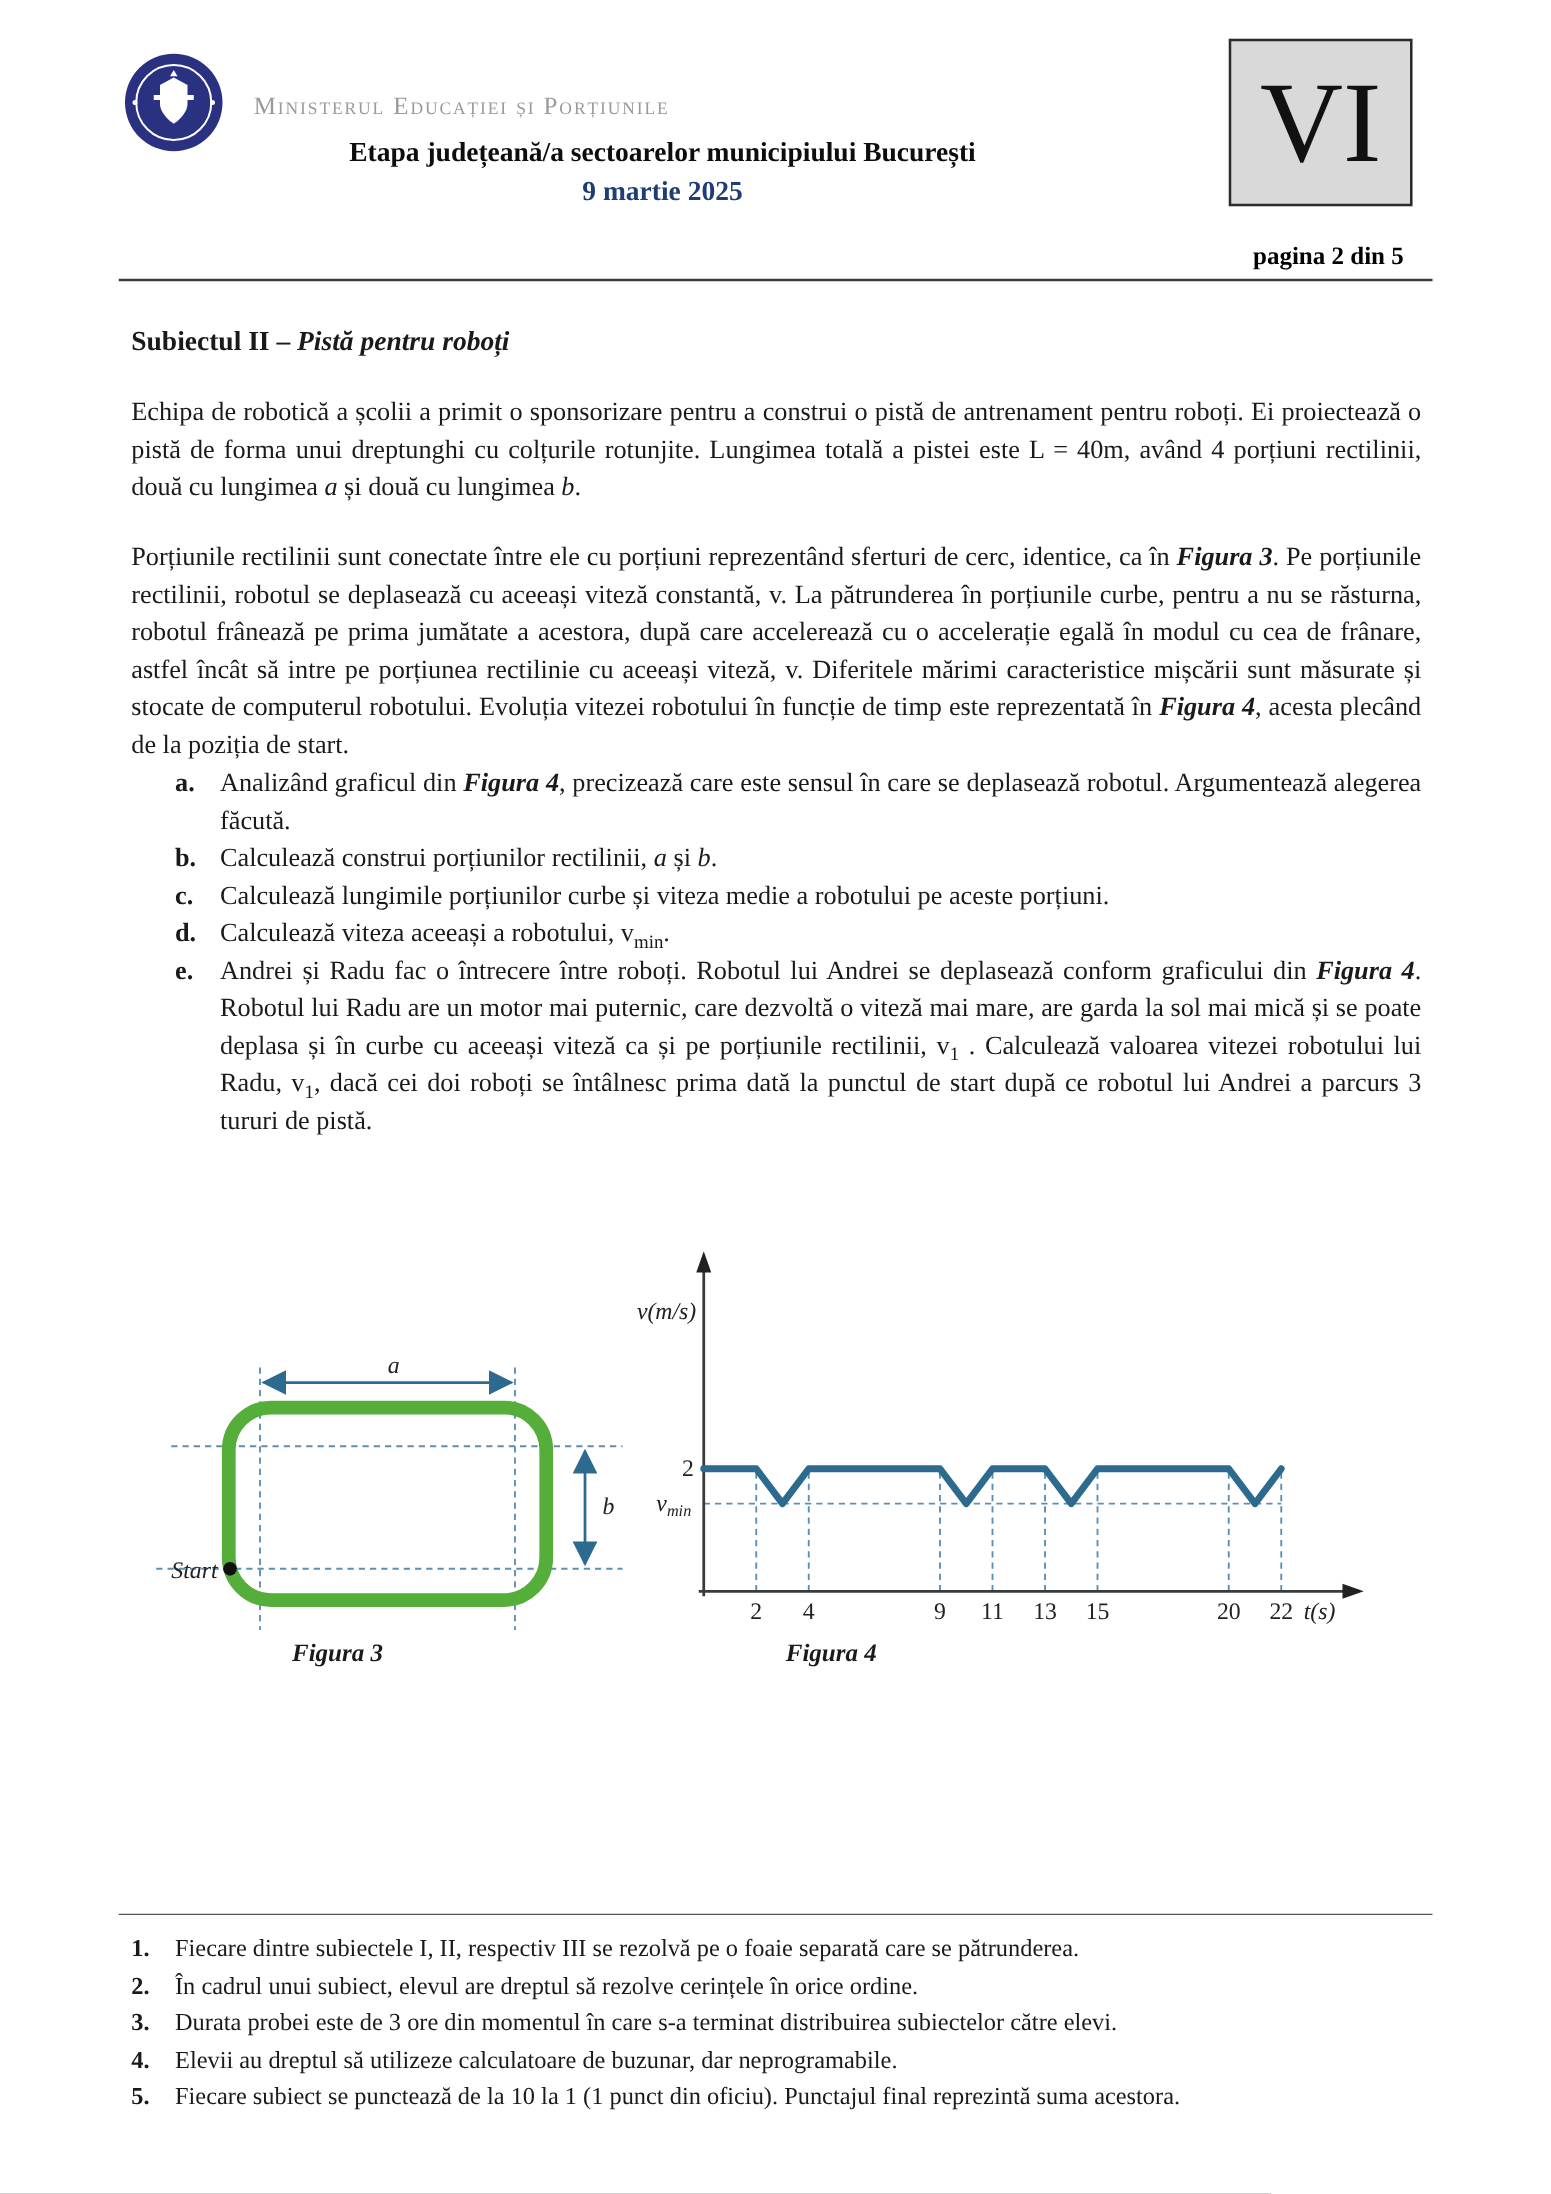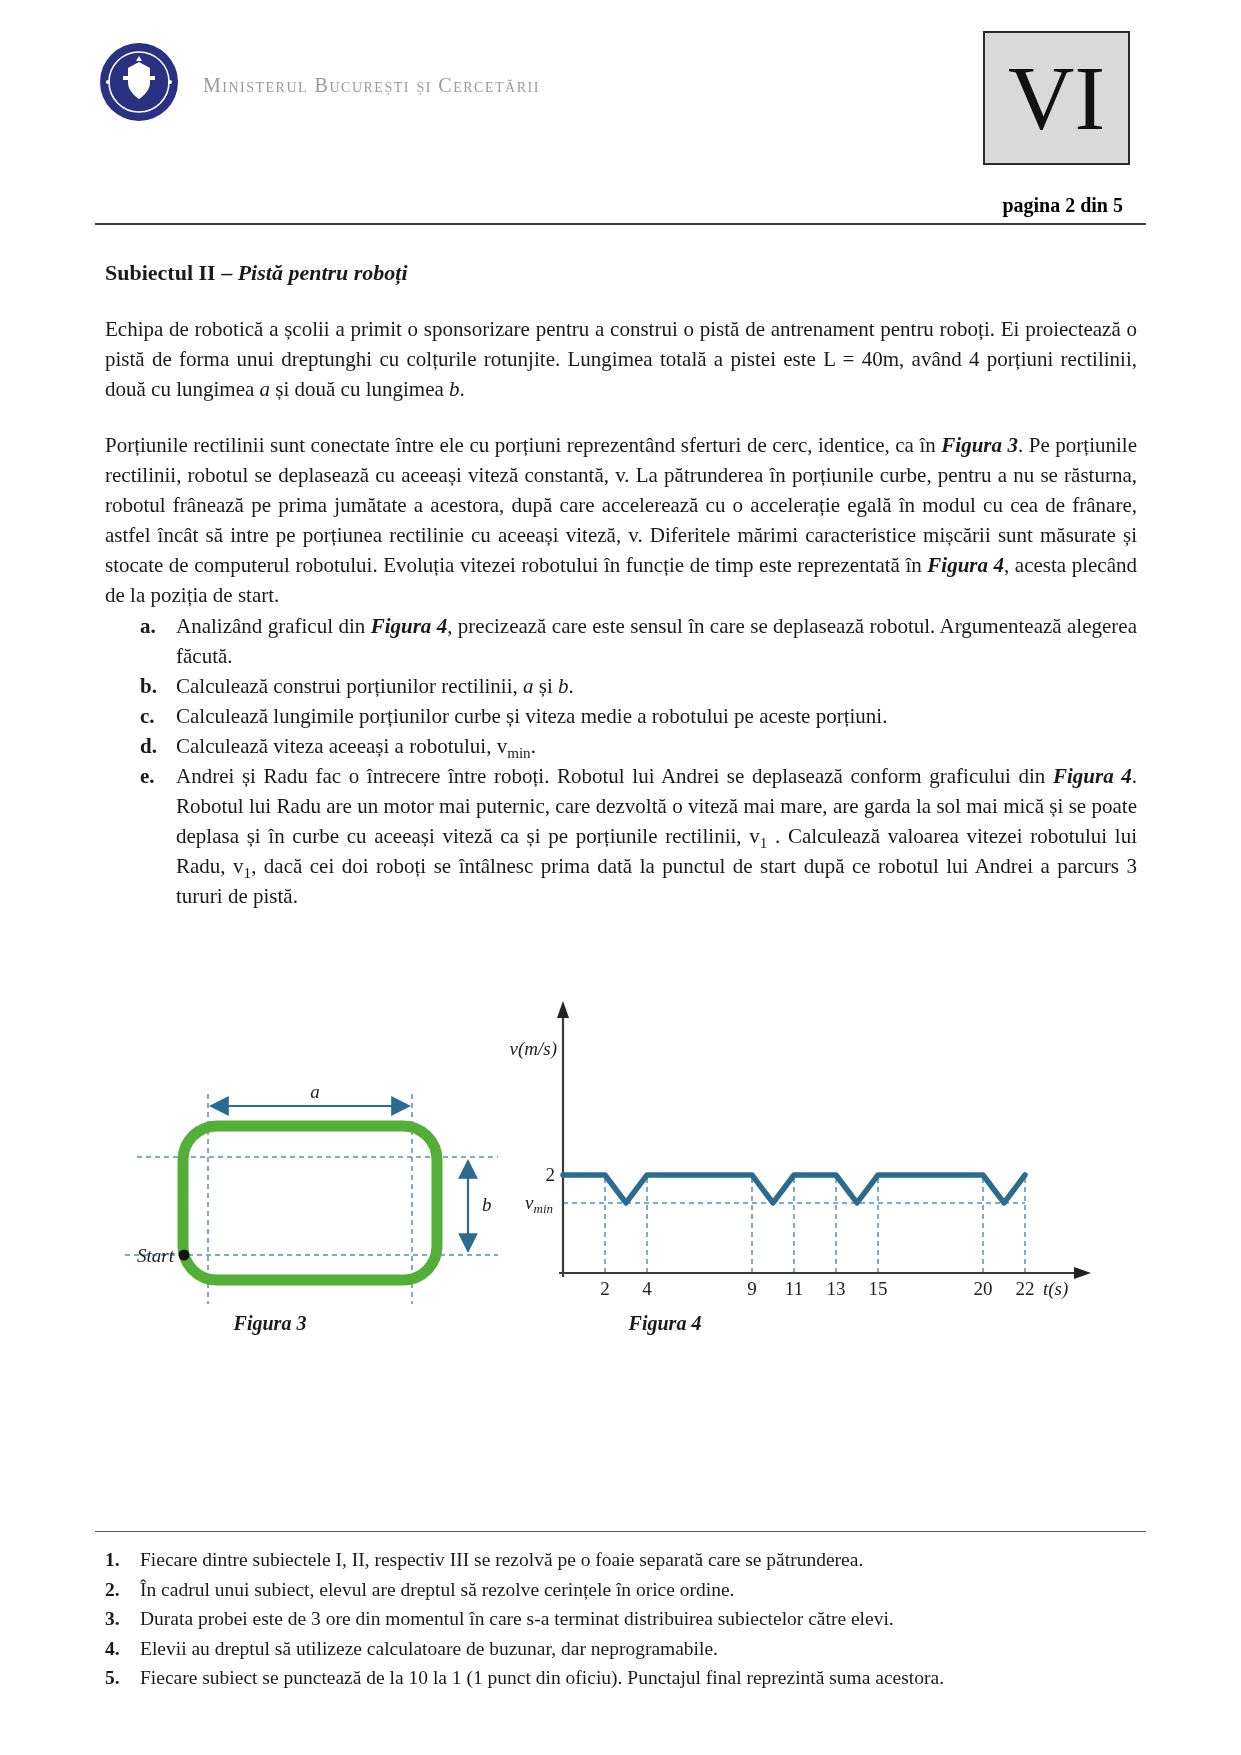--- a/index.html
+++ b/index.html
@@ -72,23 +72,25 @@
       <circle cx="40" cy="40" r="30" fill="none" stroke="#ffffff" stroke-width="1.6"></circle>
       <path d="M40 20 l11 6 v15 c0 9 -11 16 -11 16 c0 0 -11 -7 -11 -16 v-15 z" fill="#ffffff"></path>
       <path d="M40 14 l3 5 h-6 z" fill="#ffffff"></path>
       <rect x="24" y="34" width="6" height="4" fill="#ffffff"></rect>
       <rect x="50" y="34" width="6" height="4" fill="#ffffff"></rect>
       <circle cx="9" cy="40" r="2" fill="#ffffff"></circle>
       <circle cx="71" cy="40" r="2" fill="#ffffff"></circle>
     </svg>
   </div>
 
-  <div class="ministry">Ministerul București și Cercetării</div>
+  <div class="ministry">Ministerul Educației și Porțiunile</div>
 
   <div class="head-center">
+    <div>Etapa județeană/a sectoarelor municipiului București</div>
+    <div class="date">9 martie 2025</div>
   </div>
 
   <div class="class-box">VI</div>
   <div class="page-indicator">pagina 2 din 5</div>
   <div class="rule-top"></div>
 
   <div class="content">
     <div class="heading"><span class="st-b">Subiectul II </span><span class="st-b"> – </span><span class="st-bi">Pistă pentru roboți</span></div>
     <p class="para"><span>Echipa de robotică a școlii a primit o sponsorizare pentru a construi o pistă de antrenament pentru roboți. Ei proiectează o pistă de forma unui dreptunghi cu colțurile rotunjite. Lungimea totală a pistei este L = 40m,  având 4 porțiuni rectilinii, două cu lungimea </span><span class="st-i">a</span><span> și două cu lungimea </span><span class="st-i">b</span><span>.</span></p>
     <p class="para"><span>Porțiunile rectilinii sunt conectate între ele cu porțiuni reprezentând sferturi de cerc, identice, ca în </span><span class="st-bi">Figura 3</span><span>. Pe porțiunile rectilinii, robotul se deplasează cu aceeași viteză constantă, v. La pătrunderea în porțiunile curbe, pentru a nu se răsturna, robotul frânează pe prima jumătate a acestora, după care accelerează cu o accelerație egală în modul cu cea de frânare, astfel încât să intre pe porțiunea rectilinie cu aceeași viteză, v. Diferitele mărimi caracteristice mișcării sunt măsurate și stocate de computerul robotului. Evoluția vitezei robotului în funcție de timp este reprezentată în </span><span class="st-bi">Figura 4</span><span>, acesta plecând de la poziția de start.</span></p>

